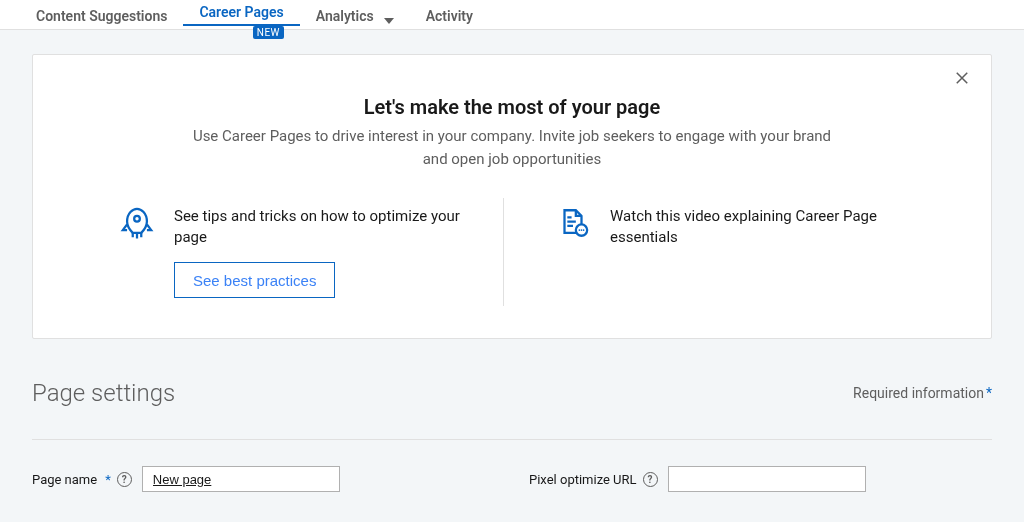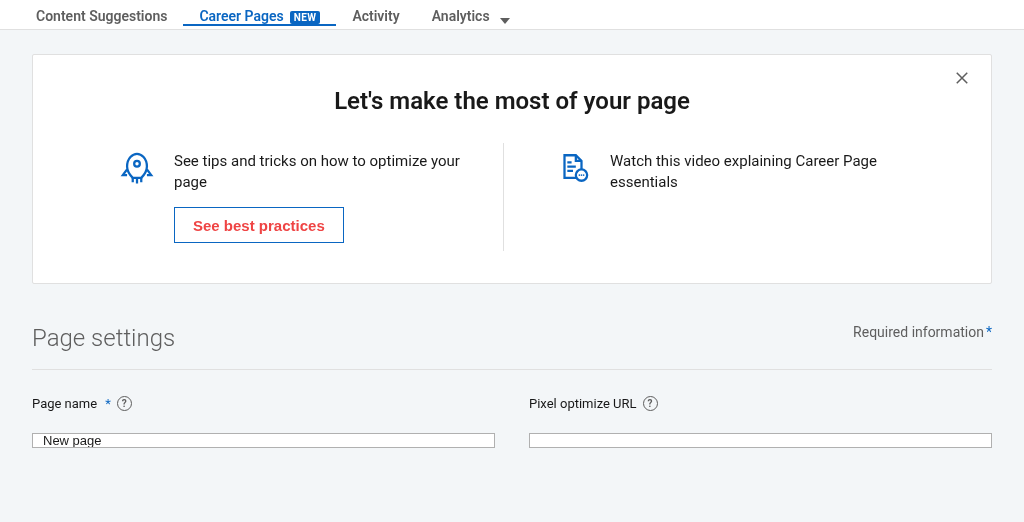--- a/index.html
+++ b/index.html
@@ -28,26 +28,27 @@
       gap: 6px;
       color: #5e5e5e;
       font-size: 14px;
       font-weight: 600;
       cursor: pointer;
       border-bottom: 2px solid transparent;
     }
     .nav-tab.active {
       color: #0a66c2;
       border-bottom-color: #0a66c2;
+      flex-direction: column;
     }
     .badge {
       background: #0a66c2;
       color: #ffffff;
       font-size: 10px;
-      font-weight: 700;
+      font-weight: 400;
       padding: 1px 4px;
       border-radius: 2px;
       letter-spacing: 0.4px;
     }
     .caret-down {
       display: inline-block;
       width: 0; height: 0;
       border-left: 5px solid transparent;
       border-right: 5px solid transparent;
       border-top: 6px solid #5e5e5e;
@@ -68,24 +69,25 @@
       top: 14px; right: 14px;
       width: 24px; height: 24px;
       cursor: pointer;
       color: #5e5e5e;
     }
     .card-header {
       text-align: center;
       margin-bottom: 28px;
     }
     .card-title {
-      font-size: 24px;
+      font-size: 20px;
       font-weight: 600;
       color: #000000e6;
       margin-bottom: 6px;
+      margin-top: 8px;
     }
     .card-subtitle {
       font-size: 15px;
       color: #5e5e5e;
       line-height: 1.5;
       max-width: 640px;
       margin: 0 auto;
     }
     .card-actions {
       display: flex;
@@ -117,33 +119,33 @@
       color: #000000e6;
       line-height: 1.4;
     }
     .outline-btn {
       display: inline-flex;
       align-items: center;
       justify-content: center;
       height: 36px;
       padding: 0 18px;
       border: 1px solid #0a66c2;
-      color: #ef4444;
+      color: #3b82f6;
       font-size: 15px;
-      font-weight: 700;
+      font-weight: 400;
       background: #ffffff;
       cursor: pointer;
       width: fit-content;
     }
     .section-header {
       display: flex;
       justify-content: space-between;
-      align-items: flex-start;
+      align-items: center;
       margin-top: 40px;
-      margin-bottom: 17px;
+      margin-bottom: 32px;
     }
     .section-title {
       font-size: 24px;
       font-weight: 300;
       color: #5e5e5e;
     }
     .required-label {
       font-size: 14px;
       color: #5e5e5e;
     }
@@ -153,22 +155,22 @@
       border-top: 1px solid #e0e0e0;
       margin-bottom: 26px;
     }
     .form-row {
       display: flex;
       gap: 34px;
     }
     .form-field {
       flex: 1;
       display: flex;
-      flex-direction: column;
-      gap: 22px;
+      flex-direction: row;
+      gap: 10px;
     }
     .field-label {
       display: flex;
       align-items: center;
       gap: 6px;
       font-size: 13px;
       color: #000000e6;
     }
     .help-icon {
       display: inline-flex;
@@ -176,57 +178,59 @@
       justify-content: center;
       width: 15px; height: 15px;
       border-radius: 50%;
       border: 1.3px solid #5e5e5e;
       font-size: 10px;
       color: #5e5e5e;
       font-weight: bold;
       cursor: pointer;
     }
     .text-input {
-      height: 15px;
+      height: 26px;
       border: 1px solid #b0b0b0;
       padding: 0 10px;
       font-size: 13px;
       color: #000000e6;
       background: #ffffff;
+      text-decoration: underline;
     }
   </style>
 </head>
 <body>
 
 <div class="nav-tabs">
   <div class="nav-tab">
     <span>Content Suggestions</span>
   </div>
   <div class="nav-tab active">
     <span>Career Pages</span>
     <span class="badge">NEW</span>
   </div>
   <div class="nav-tab">
-    <span>Activity</span>
-  </div>
-  <div class="nav-tab">
     <span>Analytics</span>
     <span class="caret-down"></span>
+  </div>
+  <div class="nav-tab">
+    <span>Activity</span>
   </div>
 </div>
 
 <div class="content">
   <div class="card">
     <div class="close-btn">
       <svg viewBox="0 0 24 24" width="18" height="18">
         <path d="M5 5 L19 19 M19 5 L5 19" stroke="currentColor" stroke-width="2" fill="none"></path>
       </svg>
     </div>
     <div class="card-header">
       <div class="card-title">Let's make the most of your page</div>
+      <div class="card-subtitle">Use Career Pages to drive interest in your company. Invite job seekers to engage with your brand and open job opportunities</div>
     </div>
     <div class="card-actions">
       <div class="action-block left">
         <div class="action-icon">
           <svg width="34" height="34" viewBox="0 0 24 24" fill="none" stroke="currentColor" stroke-width="1.6">
             <path d="M12 2 C15 2 19 5 19 11 C19 14 17 17 15 19 L9 19 C7 17 5 14 5 11 C5 5 9 2 12 2 Z"></path>
             <circle cx="12" cy="9" r="2"></circle>
             <path d="M9 19 L9 22 M15 19 L15 22 M12 19 L12 23"></path>
             <path d="M5 13 L2 17 L5 17 M19 13 L22 17 L19 17"></path>
           </svg>

